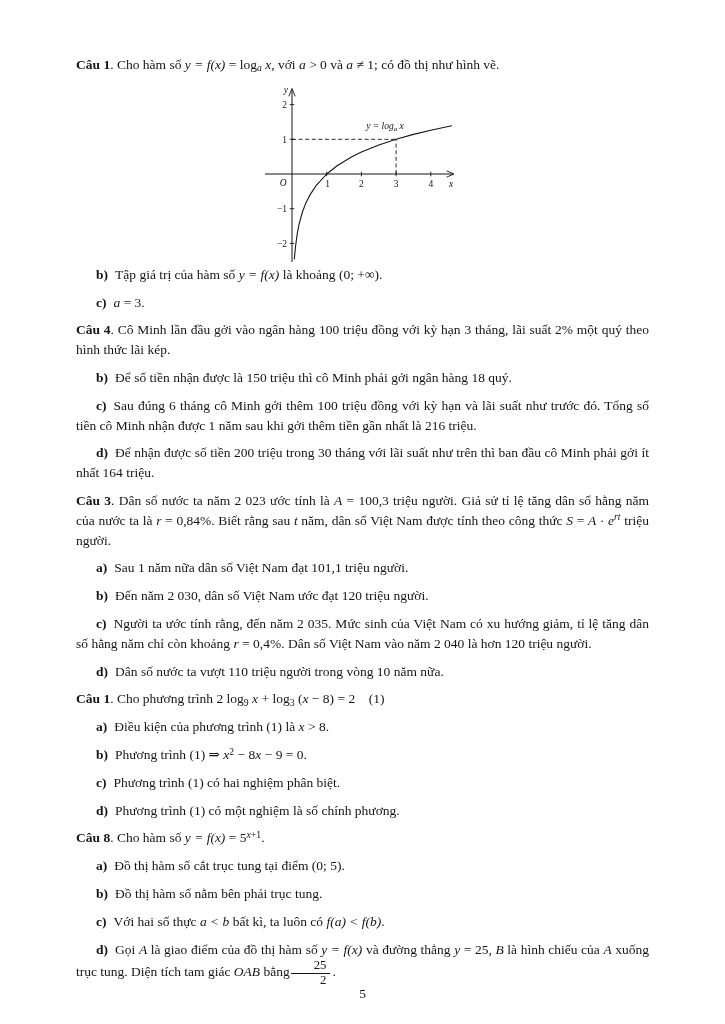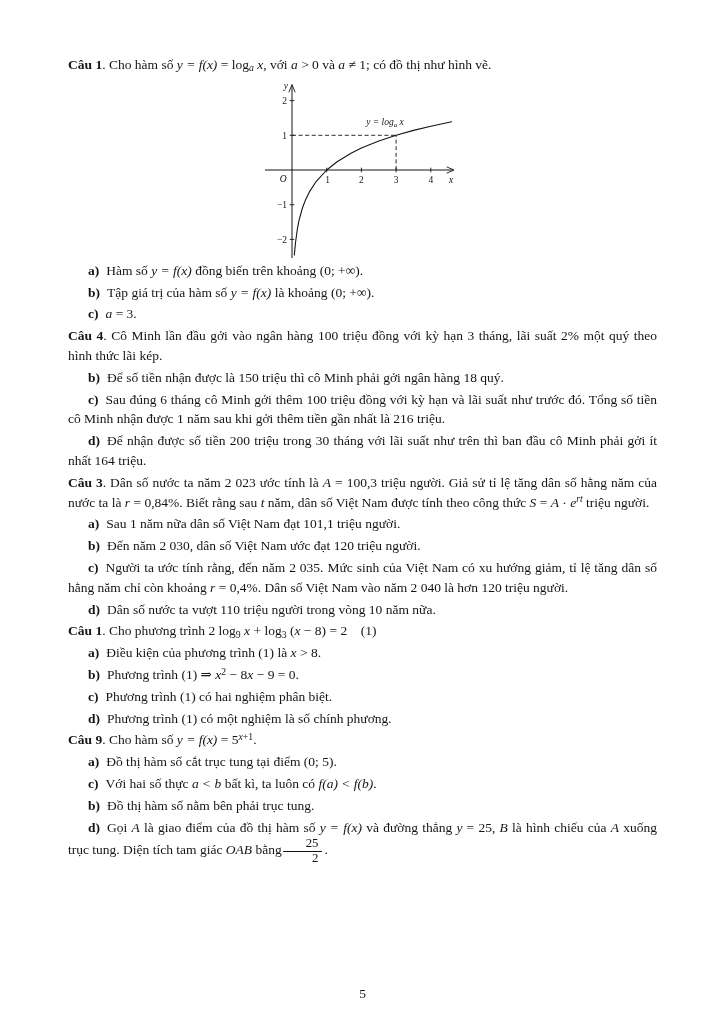--- a/index.html
+++ b/index.html
@@ -16,21 +16,21 @@
     position: relative;
   }
   .page {
     position: absolute;
     inset: 0;
     padding: 53px 68px 0 68px;
     box-sizing: border-box;
     overflow: hidden;
   }
   p {
-    margin: 0;
+    margin: 8px;
     line-height: 19.8px;
     text-align: justify;
   }
   p.stem { margin-top: 2px; }
   p.option {
     margin-top: 2px;
     text-indent: 20px;
   }
   b.qtitle { font-weight: bold; }
   b.olabel { font-weight: bold; margin-right: 7px; }
@@ -104,37 +104,36 @@
       <text class="fig-label" x="24" y="163.7" text-anchor="end">−2</text>
       <text class="fig-label fig-ital" x="23.5" y="102.5" text-anchor="end">O</text>
       <text class="fig-label" x="64.7" y="103.5" text-anchor="middle">1</text>
       <text class="fig-label" x="98.4" y="103.5" text-anchor="middle">2</text>
       <text class="fig-label" x="133.1" y="103.5" text-anchor="middle">3</text>
       <text class="fig-label" x="167.8" y="103.5" text-anchor="middle">4</text>
       <text class="fig-label fig-ital" x="186" y="103.5" text-anchor="start">x</text>
       <text class="fig-label fig-ital" x="122" y="46" text-anchor="middle"><tspan>y = log</tspan><tspan dy="2" font-size="7">a</tspan><tspan dy="-2"> x</tspan></text>
     </svg>
   </div>
-<p class="option"><b class="olabel">a)</b>Hàm số <i class="math">y = f(x)</i> đồng biến trên khoảng (0; +∞).</p>
       <p class="option"><b class="olabel">b)</b>Tập giá trị của hàm số <i class="math">y = f(x)</i> là khoảng (0; +∞).</p>
       <p class="option"><b class="olabel">c)</b><i class="math">a</i> = 3.</p>
       <p class="stem"><b class="qtitle">Câu 4</b>. Cô Minh lần đầu gởi vào ngân hàng 100 triệu đồng với kỳ hạn 3 tháng, lãi suất 2% một quý theo hình thức lãi kép.</p>
       <p class="option"><b class="olabel">b)</b>Để số tiền nhận được là 150 triệu thì cô Minh phải gởi ngân hàng 18 quý.</p>
       <p class="option"><b class="olabel">c)</b>Sau đúng 6 tháng cô Minh gởi thêm 100 triệu đồng với kỳ hạn và lãi suất như trước đó. Tổng số tiền cô Minh nhận được 1 năm sau khi gởi thêm tiền gần nhất là 216 triệu.</p>
       <p class="option"><b class="olabel">d)</b>Để nhận được số tiền 200 triệu trong 30 tháng với lãi suất như trên thì ban đầu cô Minh phải gởi ít nhất 164 triệu.</p>
       <p class="stem"><b class="qtitle">Câu 3</b>. Dân số nước ta năm 2&nbsp;023 ước tính là <i class="math">A</i> = 100,3 triệu người. Giả sử tỉ lệ tăng dân số hằng năm của nước ta là <i class="math">r</i> = 0,84%. Biết rằng sau <i class="math">t</i> năm, dân số Việt Nam được tính theo công thức <i class="math">S</i> = <i class="math">A</i> · <i class="math">e</i><sup><i class="math">rt</i></sup> triệu người.</p>
       <p class="option"><b class="olabel">a)</b>Sau 1 năm nữa dân số Việt Nam đạt 101,1 triệu người.</p>
       <p class="option"><b class="olabel">b)</b>Đến năm 2&nbsp;030, dân số Việt Nam ước đạt 120 triệu người.</p>
       <p class="option"><b class="olabel">c)</b>Người ta ước tính rằng, đến năm 2&nbsp;035. Mức sinh của Việt Nam có xu hướng giảm, tỉ lệ tăng dân số hằng năm chỉ còn khoảng <i class="math">r</i> = 0,4%. Dân số Việt Nam vào năm 2&nbsp;040 là hơn 120 triệu người.</p>
       <p class="option"><b class="olabel">d)</b>Dân số nước ta vượt 110 triệu người trong vòng 10 năm nữa.</p>
       <p class="stem"><b class="qtitle">Câu 1</b>. Cho phương trình 2 log<sub>9</sub> <i class="math">x</i> + log<sub>3</sub> (<i class="math">x</i> − 8) = 2 (1)</p>
       <p class="option"><b class="olabel">a)</b>Điều kiện của phương trình (1) là <i class="math">x</i> &gt; 8.</p>
       <p class="option"><b class="olabel">b)</b>Phương trình (1) ⇒ <i class="math">x</i><sup>2</sup> − 8<i class="math">x</i> − 9 = 0.</p>
       <p class="option"><b class="olabel">c)</b>Phương trình (1) có hai nghiệm phân biệt.</p>
       <p class="option"><b class="olabel">d)</b>Phương trình (1) có một nghiệm là số chính phương.</p>
-      <p class="stem"><b class="qtitle">Câu 9</b>. Cho hàm số <i class="math">y = f(x)</i> = 5<sup><i class="math">x</i></sup><sup>+1</sup>.</p>
+      <p class="stem"><b class="qtitle">Câu 8</b>. Cho hàm số <i class="math">y = f(x)</i> = 5<sup><i class="math">x</i></sup><sup>+1</sup>.</p>
       <p class="option"><b class="olabel">a)</b>Đồ thị hàm số cắt trục tung tại điểm (0; 5).</p>
+      <p class="option"><b class="olabel">b)</b>Đồ thị hàm số nằm bên phải trục tung.</p>
       <p class="option"><b class="olabel">c)</b>Với hai số thực <i class="math">a &lt; b</i> bất kì, ta luôn có <i class="math">f(a) &lt; f(b)</i>.</p>
-      <p class="option"><b class="olabel">b)</b>Đồ thị hàm số nằm bên phải trục tung.</p>
       <p class="option"><b class="olabel">d)</b>Gọi <i class="math">A</i> là giao điểm của đồ thị hàm số <i class="math">y = f(x)</i> và đường thẳng <i class="math">y</i> = 25, <i class="math">B</i> là hình chiếu của <i class="math">A</i> xuống trục tung. Diện tích tam giác <i class="math">OAB</i> bằng<span class="frac"><span class="num">25</span><span class="den">2</span></span>.</p>
     </div>
   <div class="page-number">5</div>
 </div>
 
 </body></html>

